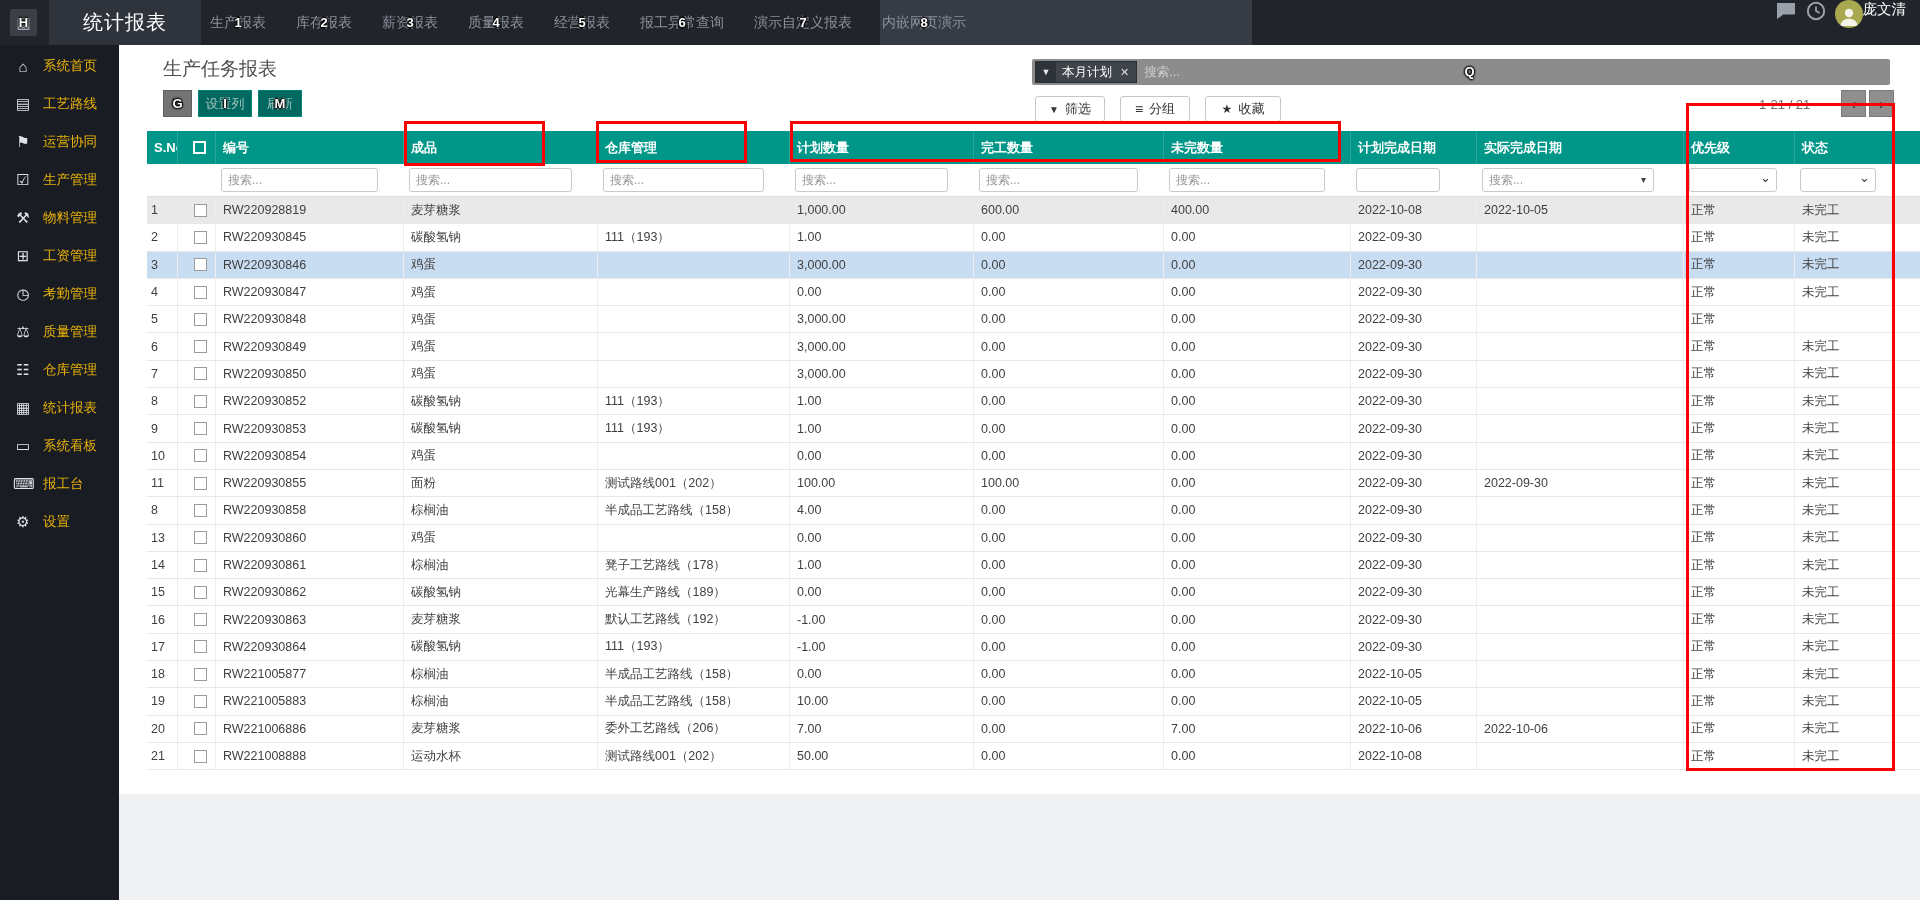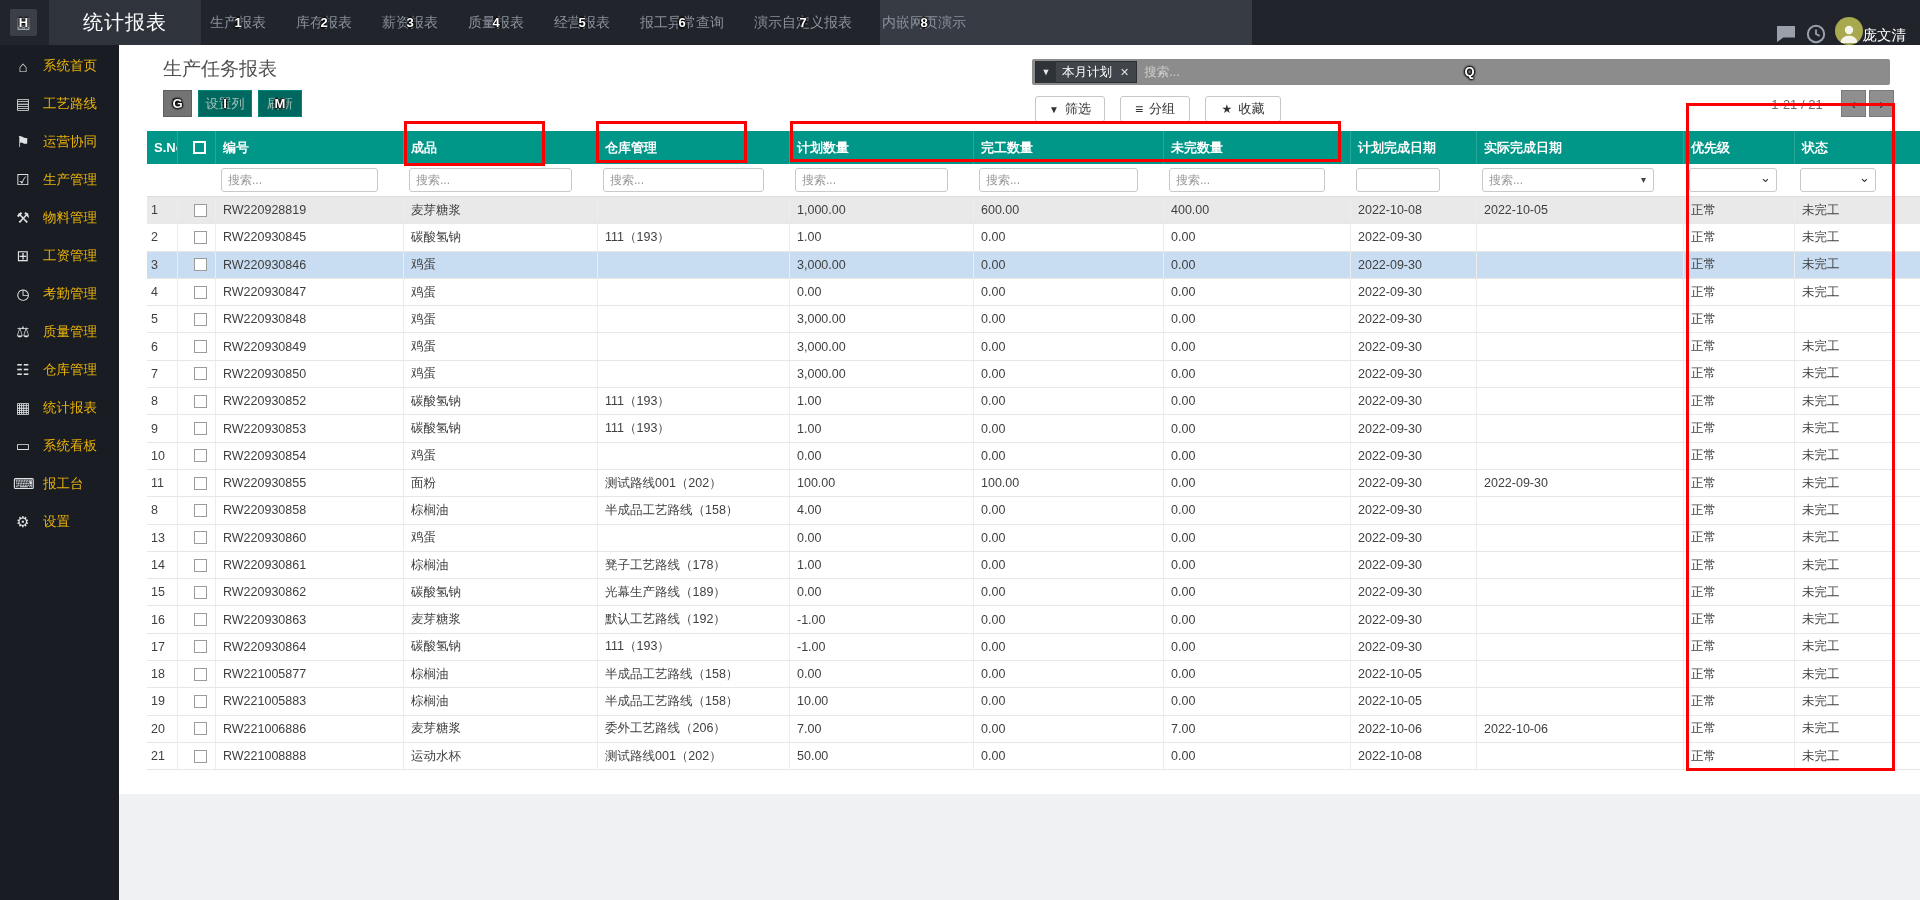--- a/index.html
+++ b/index.html
@@ -9,21 +9,21 @@
 
   
   .topbar{position:absolute;left:0;top:0;width:1920px;height:45px;background:#21242b;z-index:5;}
   .topbar-light{position:absolute;left:880px;top:0;width:372px;height:45px;background:#363b44;}
   .app-icon{position:absolute;left:10px;top:9px;width:27px;height:27px;background:#3a3f48;
     color:#c7ccd3;display:flex;align-items:center;justify-content:center;font-size:15px;border-radius:2px;}
   .title-chip{position:absolute;left:49px;top:0;width:152px;height:45px;background:#2e333c;
     color:#ffffff;font-size:20px;display:flex;align-items:center;justify-content:center;letter-spacing:1px;}
   .tabs{position:absolute;left:210px;top:0;height:45px;display:flex;align-items:center;gap:30px;}
   .tab{position:relative;color:#8b919b;font-size:14px;cursor:default;white-space:nowrap;}
-  .topbar-right{position:absolute;right:14px;top:0;height:45px;display:flex;align-items:flex-end;gap:8px;}
+  .topbar-right{position:absolute;right:14px;top:0;height:45px;display:flex;align-items:flex-start;gap:8px;}
   .tb-ic{width:22px;height:22px;display:flex;align-items:center;justify-content:center;}
   .avatar{width:28px;height:28px;border-radius:50%;background:#a8a94f;overflow:hidden;display:flex;align-items:flex-end;justify-content:center;}
   .username{color:#fff;font-size:14.5px;margin-left:-8px;}
 
   
   .hint{position:absolute;left:50%;top:50%;transform:translate(-50%,-52%);color:#fff;font-weight:bold;
     font-size:13px;pointer-events:none;z-index:3;
     text-shadow:-1px 0 2px #000,1px 0 2px #000,0 -1px 2px #000,0 1px 2px #000;}
 
   
@@ -53,21 +53,21 @@
   .btn-teal{background:#00685e;border:1px solid #008577;color:#a3c2bb;}
   .btn-setcols{left:79px;top:45px;width:54px;}
   .btn-refresh2{left:139px;top:45px;width:44px;}
   .btn-white{top:51px;height:26px;background:#fff;border:1px solid #c6c6c6;border-radius:3px;color:#333;gap:6px;}
   .btn-filter{left:916px;width:70px;}
   .btn-group{left:1001px;width:70px;}
   .btn-fav{left:1086px;width:76px;}
   .bicon{font-size:10px;color:#333;}
   .bicon-g{font-size:14px;}
   .bicon-s{font-size:12px;}
-  .pag-label{position:absolute;left:1640px;top:52px;width:76px;text-align:center;font-size:13px;color:#6a6a6a;}
+  .pag-label{position:absolute;left:1640px;top:52px;width:76px;text-align:left;font-size:13px;color:#6a6a6a;}
   .pag-btn{position:absolute;top:45px;width:25px;height:27px;background:#8f8f8f;border:1px solid #7a7a7a;
     color:#2b2b2b;font-size:15px;display:flex;align-items:center;justify-content:center;cursor:default;}
   .pag-prev{left:1722px;}
   .pag-next{left:1750px;}
 
   
   .tbl{position:absolute;left:28px;top:86px;width:1773px;}
   .t-head,.t-filter,.t-row,.t-foot{display:grid;grid-template-columns:var(--cols);}
   .t-head{height:33px;background:#009688;}
   .h-cell{display:flex;align-items:center;padding-left:7px;color:#fff;font-weight:bold;font-size:13px;

